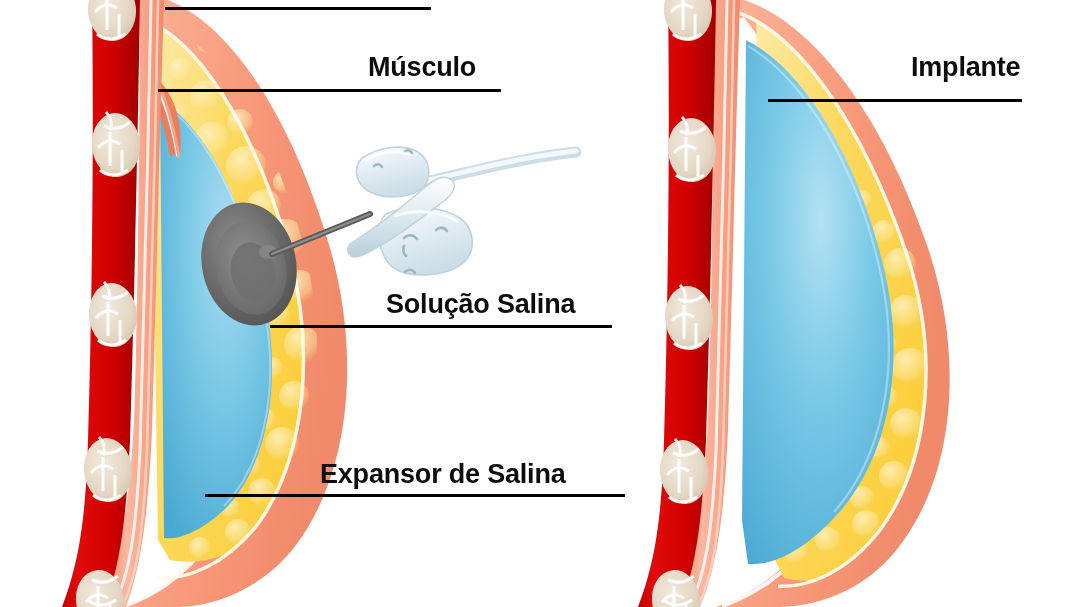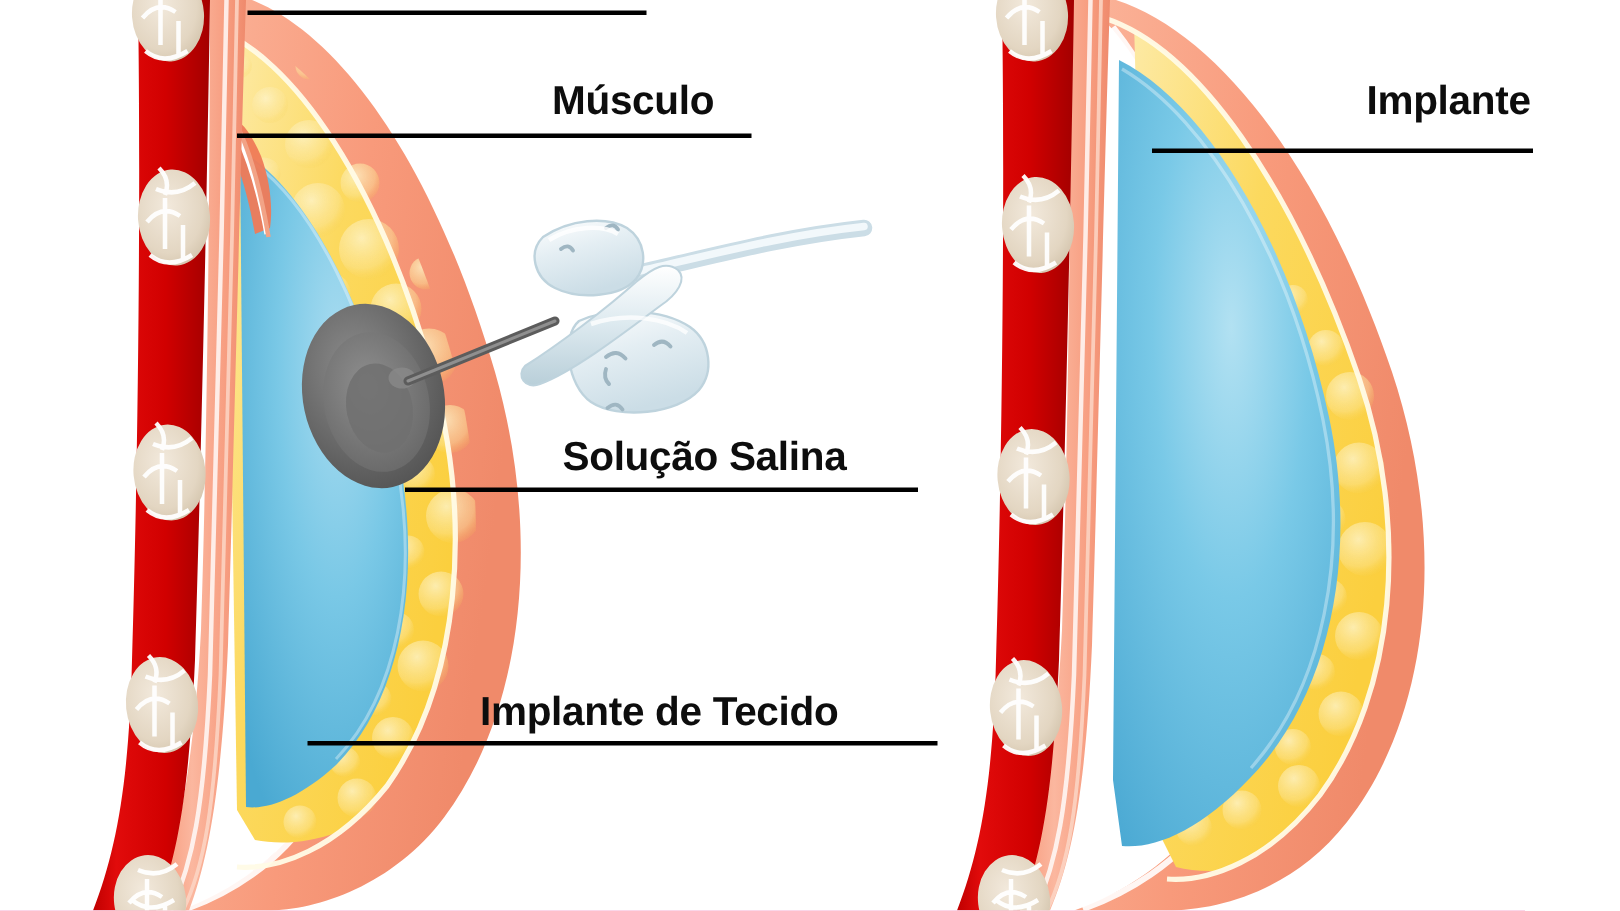--- a/index.html
+++ b/index.html
@@ -10,21 +10,21 @@
   body {
     width: 1080px;
     height: 607px;
     overflow: hidden;
     font-family: "Liberation Sans", sans-serif;
   }
   #figure {
     position: relative;
     width: 1048px;
     height: 607px;
-    background: #ec4899;
+    background: #a16207;
   }
   #art {
     position: absolute;
     top: 0;
     left: 0;
     width: 1080px;
     height: 607px;
   }
   .callout {
     position: absolute;
@@ -38,21 +38,21 @@
     color: #0d0d0d;
     white-space: nowrap;
   }
   .leader {
     position: absolute;
     height: 3px;
     background: #000000;
   }
   .lbl-musculo       { left: 368px; top: 52px; }
   .ld-musculo        { left: 158px; top: 89px;  width: 343px; }
-  .lbl-solucao       { left: 375px; top: 289px; text-align: right; }
+  .lbl-solucao       { left: 386px; top: 289px; text-align: right; }
   .ld-solucao        { left: 270px; top: 325px; width: 342px; }
   .lbl-expansor      { left: 320px; top: 459px; }
   .ld-expansor       { left: 205px; top: 494px; width: 420px; }
   .lbl-implante      { left: 911px; top: 52px; }
   .ld-implante       { left: 768px; top: 99px;  width: 254px; }
   .ld-topcut         { left: 165px; top: 7px;   width: 266px; }
 </style>
 </head>
 <body>
 
@@ -391,21 +391,21 @@
     <div class="callout-text lbl-musculo">Músculo</div>
     <div class="leader ld-musculo"></div>
   </div>
 
   <div class="callout">
     <div class="callout-text lbl-solucao">Solução Salina</div>
     <div class="leader ld-solucao"></div>
   </div>
 
   <div class="callout">
-    <div class="callout-text lbl-expansor">Implante de Tecido</div>
+    <div class="callout-text lbl-expansor">Expansor de Salina</div>
     <div class="leader ld-expansor"></div>
   </div>
 
   <div class="callout">
     <div class="callout-text lbl-implante">Implante</div>
     <div class="leader ld-implante"></div>
   </div>
 
   <div class="leader ld-topcut"></div>
 

